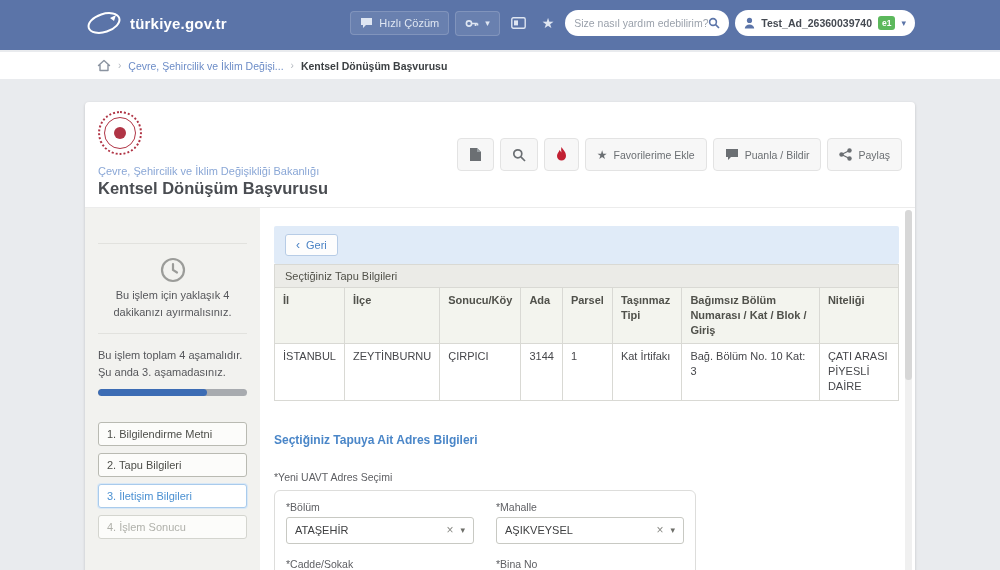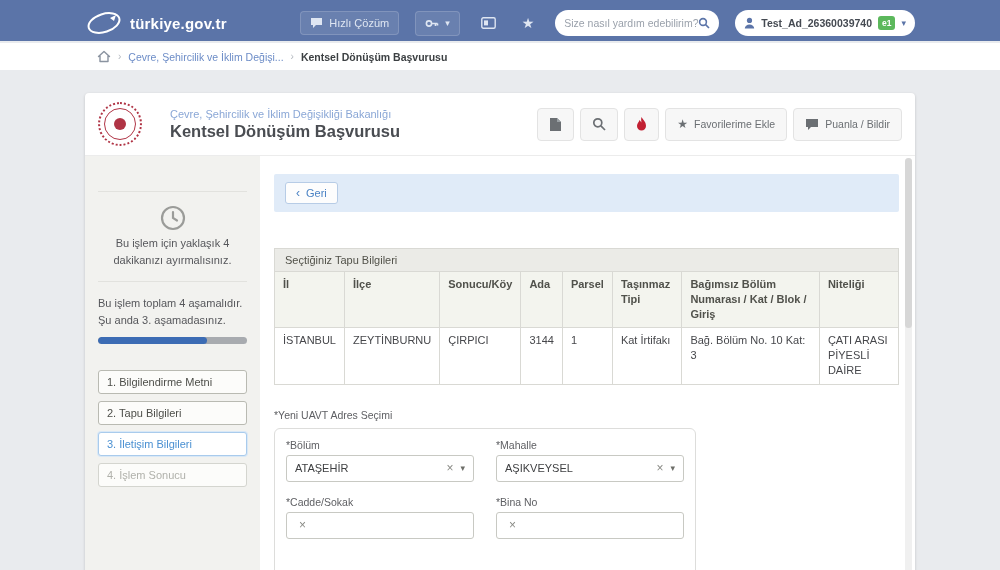--- a/index.html
+++ b/index.html
@@ -1,25 +1,25 @@
 <!DOCTYPE html>
 <html><head>
 <meta charset="utf-8">
 <style>
   * { margin:0; padding:0; box-sizing:border-box; }
   html,body { width:1000px; height:570px; }
   body { font-family:"Liberation Sans", sans-serif; background:#e9ebee; overflow:hidden; }
   .page { width:1000px; height:570px; overflow:hidden; position:relative; }
 
   
-  .topbar { height:41px; background:#5b74a8; }
+  .topbar { height:50px; background:#5b74a8; }
   .tb-inner { width:830px; margin:0 auto; height:46px; display:flex; align-items:center; justify-content:space-between; }
   .logo { display:flex; align-items:center; gap:7px; cursor:pointer; }
   .logo-text { color:#fff; font-weight:bold; font-size:15px; letter-spacing:.2px; }
-  .tb-right { display:flex; align-items:center; gap:16px; }
+  .tb-right { display:flex; align-items:center; gap:6px; }
   .tb-btn { display:flex; align-items:center; gap:6px; color:#dfe6f2; font-size:11px;
             background:rgba(255,255,255,.09); border:1px solid rgba(255,255,255,.16);
             border-radius:4px; padding:5px 9px; cursor:pointer; }
   .tb-ico { color:#dfe6f2; padding:4px 5px; cursor:pointer; display:flex; align-items:center; }
   .caret { font-size:9px; color:#dfe6f2; }
   .search { display:flex; align-items:center; background:#fff; border-radius:13px; height:26px; padding:0 9px; width:164px; }
   .search input { border:none; outline:none; flex:1; font-size:10.5px; color:#444; font-family:"Liberation Sans",sans-serif; background:transparent; min-width:0; }
   .search input::placeholder { color:#9aa1ab; }
   .user-chip { display:flex; align-items:center; gap:6px; background:#fff; border-radius:13px; height:26px; padding:0 9px; cursor:pointer; }
   .user-chip .uname { font-size:10.5px; color:#454a52; font-weight:bold; }
@@ -30,21 +30,21 @@
   .crumbbar { background:#fff; margin-top:2px; }
   .crumb-inner { width:830px; margin:0 auto; height:27px; display:flex; align-items:center; gap:7px; padding:0 12px; }
   .crumb-link { color:#6c8cc7; font-size:10.5px; cursor:pointer; }
   .crumb-sep { color:#b3b8bf; font-size:10px; }
   .crumb-current { color:#3c4043; font-size:10.5px; font-weight:bold; }
 
   
   .card { width:830px; margin:23px auto 0; background:#fff; border-radius:4px;
           box-shadow:0 1px 3px rgba(0,0,0,.18); overflow:hidden; }
   .card-head { display:flex; align-items:center; justify-content:space-between; padding:9px 13px; border-bottom:1px solid #ececec; }
-  .head-left { display:flex; align-items:center; gap:28px; }
+  .head-left { display:flex; gap:10px;flex-direction:column; }
   .seal { width:44px; height:44px; border-radius:50%; border:2px dotted #b03445; display:flex; align-items:center; justify-content:center; flex-shrink:0; }
   .seal-in { width:32px; height:32px; border-radius:50%; border:1px solid #b03445; display:flex; align-items:center; justify-content:center; }
   .seal-core { width:12px; height:12px; border-radius:50%; background:#b03445; }
   .ministry { color:#8aa7d6; font-size:11px; cursor:pointer; }
   .service-title { color:#4a4d52; font-size:16.5px; font-weight:bold; margin-top:2px; }
   .actions { display:flex; align-items:center; gap:6px; }
   .act-btn { display:flex; align-items:center; gap:6px; background:#f7f7f7; border:1px solid #e3e3e3; border-radius:4px;
              height:33px; padding:0 11px; color:#6b6f73; font-size:10.5px; cursor:pointer; }
   .act-btn .star-glyph { font-size:12px; color:#6b6f73; }
   .flame { color:#c22033; }
@@ -67,21 +67,21 @@
 
   
   .content { flex:1; padding:18px 16px 0 14px; position:relative; }
   .iframe-scrollbar { position:absolute; top:2px; right:3px; width:7px; height:460px; background:#f0f0f0; border-radius:4px; }
   .iframe-thumb { width:7px; height:170px; background:#d7d7d7; border-radius:4px; }
   .back-banner { background:#e0ebf8; border-radius:2px; padding:8px 11px; }
   .back-btn { display:inline-flex; align-items:center; gap:6px; background:#fdfdfd; border:1px solid #b7cce6;
               border-radius:3px; color:#4a82c4; font-size:11px; padding:4px 10px; cursor:pointer; }
   .back-chev { font-size:12px; line-height:1; }
 
-  .tablewrap { margin-top:36px; }
+  .tablewrap { }
   .tcaption { border:1px solid #d9d9d4; border-bottom:none; background:#ebebe7; color:#515149;
               font-size:11px; padding:5px 10px; }
   table { width:100%; border-collapse:collapse; }
   th, td { border:1px solid #d9d9d4; font-size:11px; padding:5px 8px; text-align:left; vertical-align:top; }
   th { background:#f3f4ee; color:#50514b; font-weight:bold; line-height:1.35; }
   td { color:#46474b; line-height:1.4; }
 
   .addr-head { margin-top:32px; color:#4a86c8; font-size:12px; font-weight:bold; }
   .uavt-label { margin-top:24px; font-size:10.5px; color:#5f6064; }
   .fieldbox { margin-top:7px; width:422px; border:1px solid #dddddb; border-radius:6px; padding:10px 11px 40px; }
@@ -216,20 +216,31 @@
           <span class="star-glyph">★</span>
           <span>Favorilerime Ekle</span>
         </div>
         <div class="act-btn">
           <span>
             <svg width="14" height="13" viewBox="0 0 14 13">
                 <path d="M1 1 h12 v8 h-7 l-3 3 v-3 h-2 z" fill="#6b6f73"></path>
               </svg>
           </span>
           <span>Puanla / Bildir</span>
+        </div>
+        <div class="act-btn">
+          <span>
+            <svg width="13" height="13" viewBox="0 0 13 13">
+                <circle cx="10.5" cy="2.5" r="2.2" fill="#6b6f73"></circle>
+                <circle cx="2.5" cy="6.5" r="2.2" fill="#6b6f73"></circle>
+                <circle cx="10.5" cy="10.5" r="2.2" fill="#6b6f73"></circle>
+                <path d="M2.5 6.5 L10.5 2.5 M2.5 6.5 L10.5 10.5" stroke="#6b6f73" stroke-width="1.3"></path>
+              </svg>
+          </span>
+          <span>Paylaş</span>
         </div>
       </div>
     </div>
 
     <div class="body">
 
       <div class="sidebar">
         <div class="side-divider"></div>
         <div class="clockwrap">
           <span style="display:inline-block;">
@@ -289,20 +300,21 @@
                 <td>3144</td>
                 <td>1</td>
                 <td>Kat İrtifakı</td>
                 <td>Bağ. Bölüm No. 10 Kat: 3</td>
                 <td>ÇATI ARASI PİYESLİ DAİRE</td>
               </tr>
             </tbody>
           </table>
         </div>
 
+        <div class="addr-head">Seçtiğiniz Tapuya Ait Adres Bilgileri</div>
         <div class="uavt-label">*Yeni UAVT Adres Seçimi</div>
 
         <div class="fieldbox">
           <div class="fgrid">
 
             <div class="field">
               <div class="flabel">*Bölüm</div>
               <div class="selectbox">
                 <span class="sel-val">ATAŞEHİR</span>
                 <span class="sel-x">×</span>

